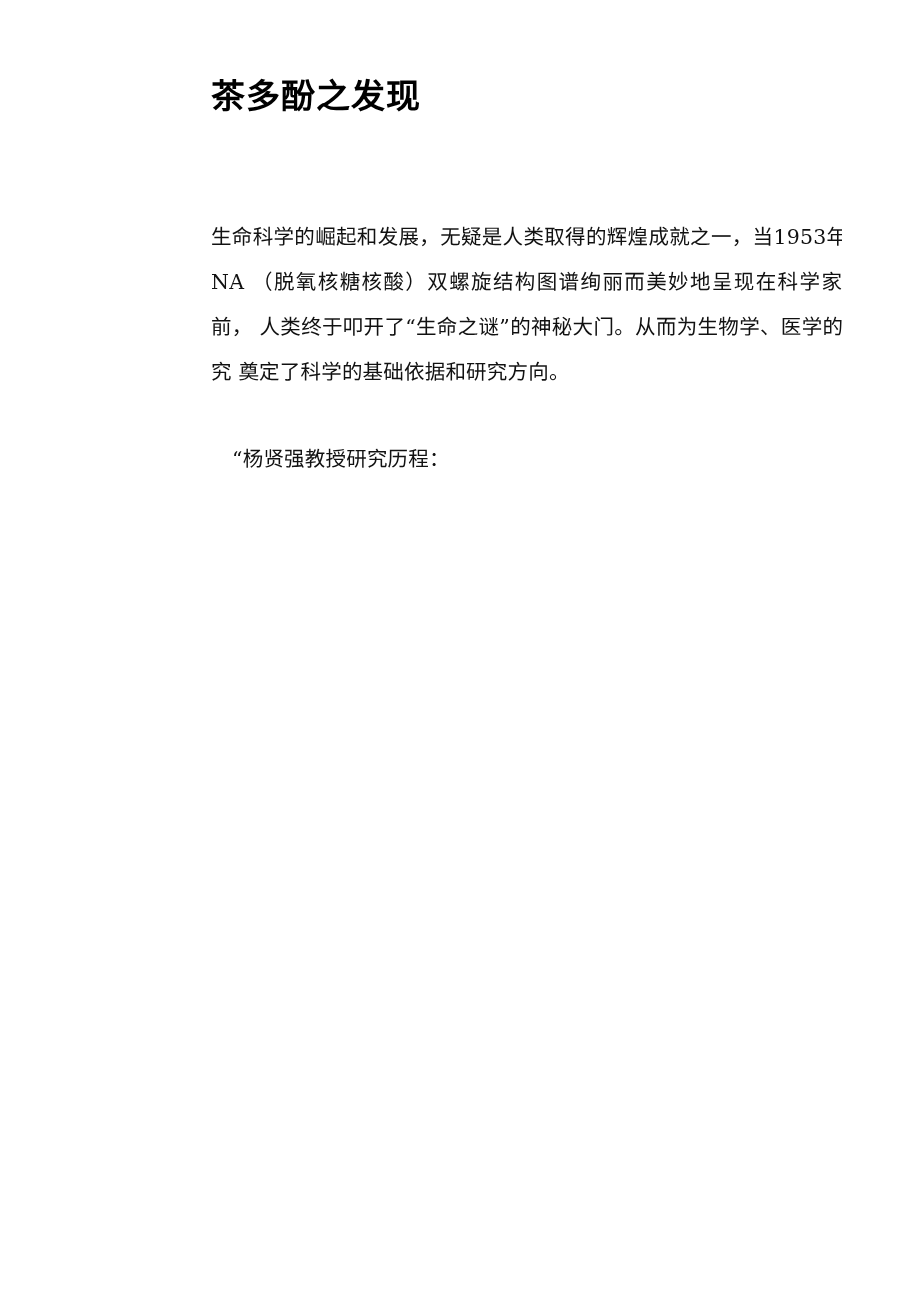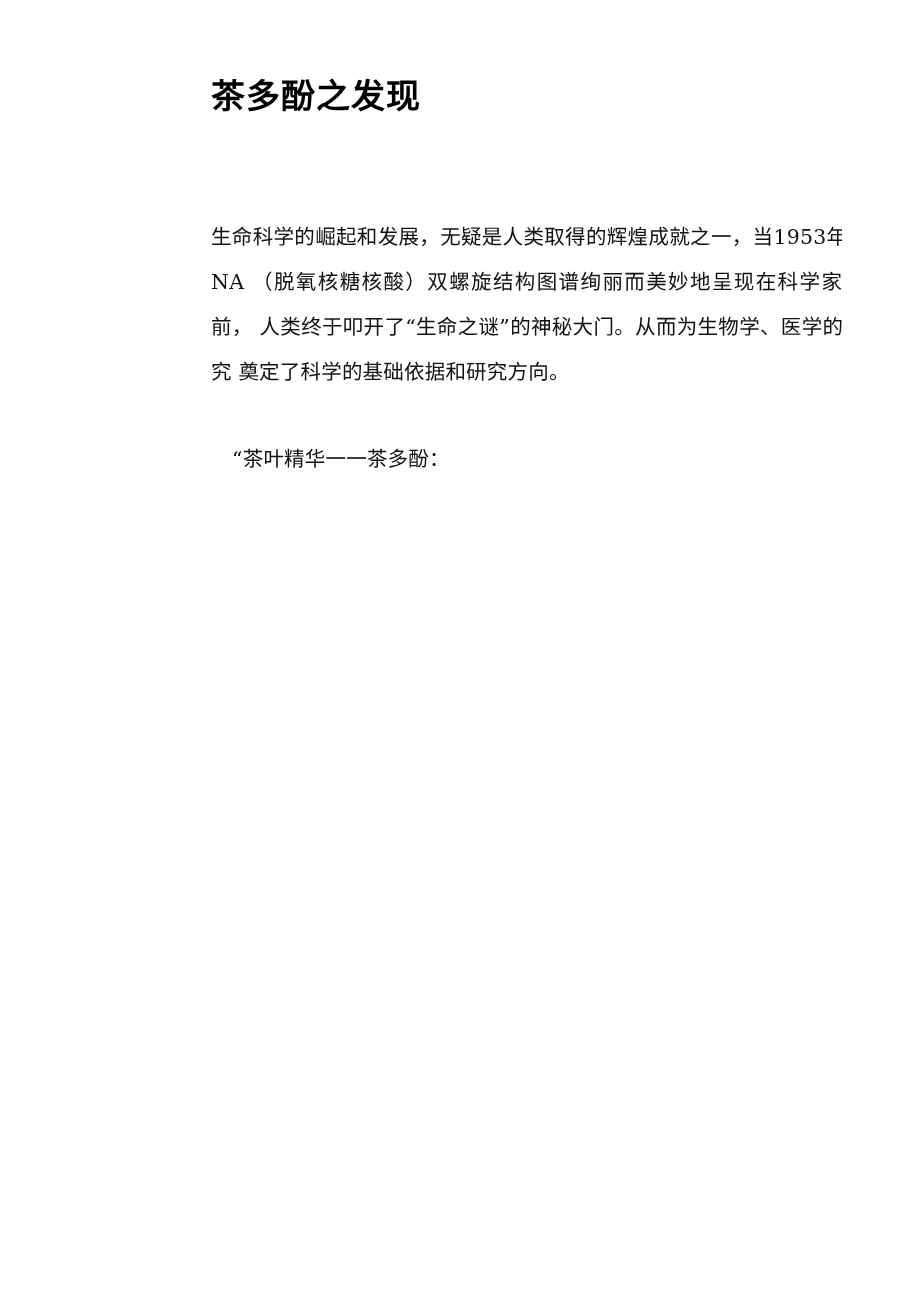--- a/index.html
+++ b/index.html
@@ -77,16 +77,16 @@
 
 <div class="page">
   <div class="content">
 
     <h1 class="doc-title">茶多酚之发现</h1>
 
     <p class="para p1">生命科学的崛起和发展，无疑是人类取得的辉煌成就之一，当1953年DNA （脱氧核糖核酸）双螺旋结构图谱绚丽而美妙地呈现在科学家眼前， 人类终于叩开了“生命之谜”的神秘大门。从而为生物学、医学的研究 奠定了科学的基础依据和研究方向。</p>
 
 
 
-    <p class="para closing">“茶叶精华一一茶多酚：</p>
+    <p class="para closing">“杨贤强教授研究历程：</p>
 
   </div>
 </div>
 
 </body></html>

